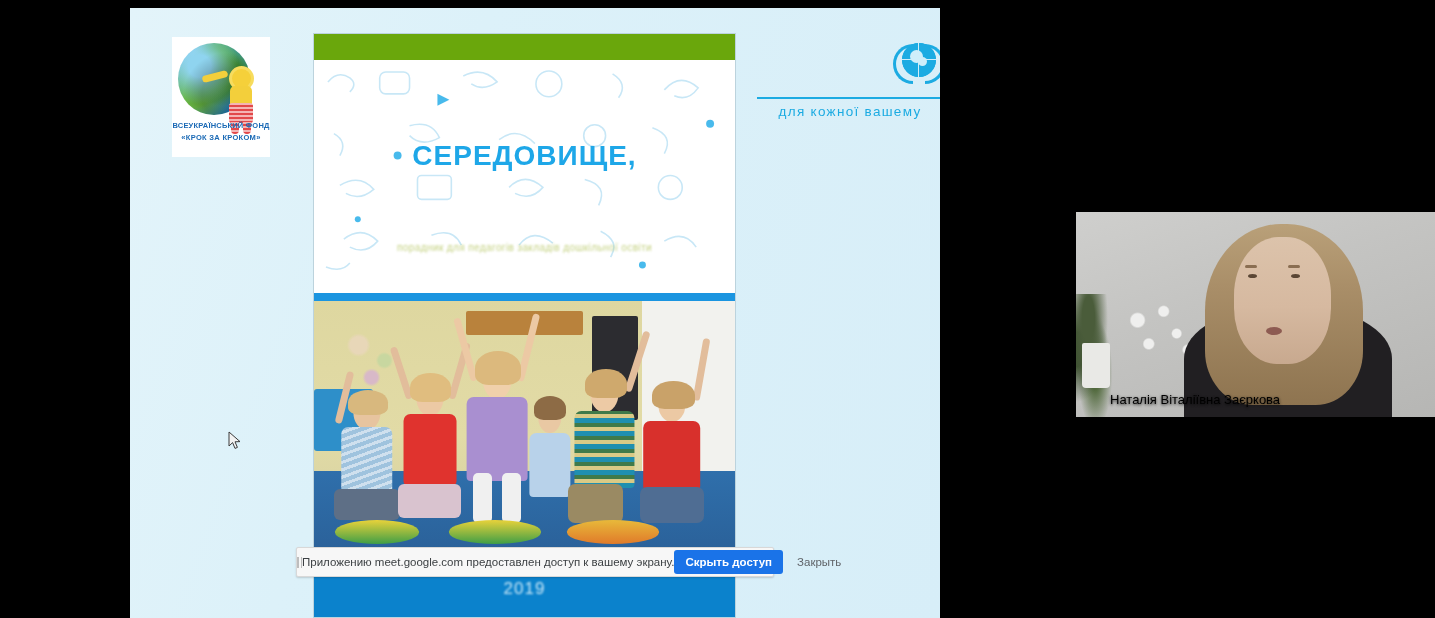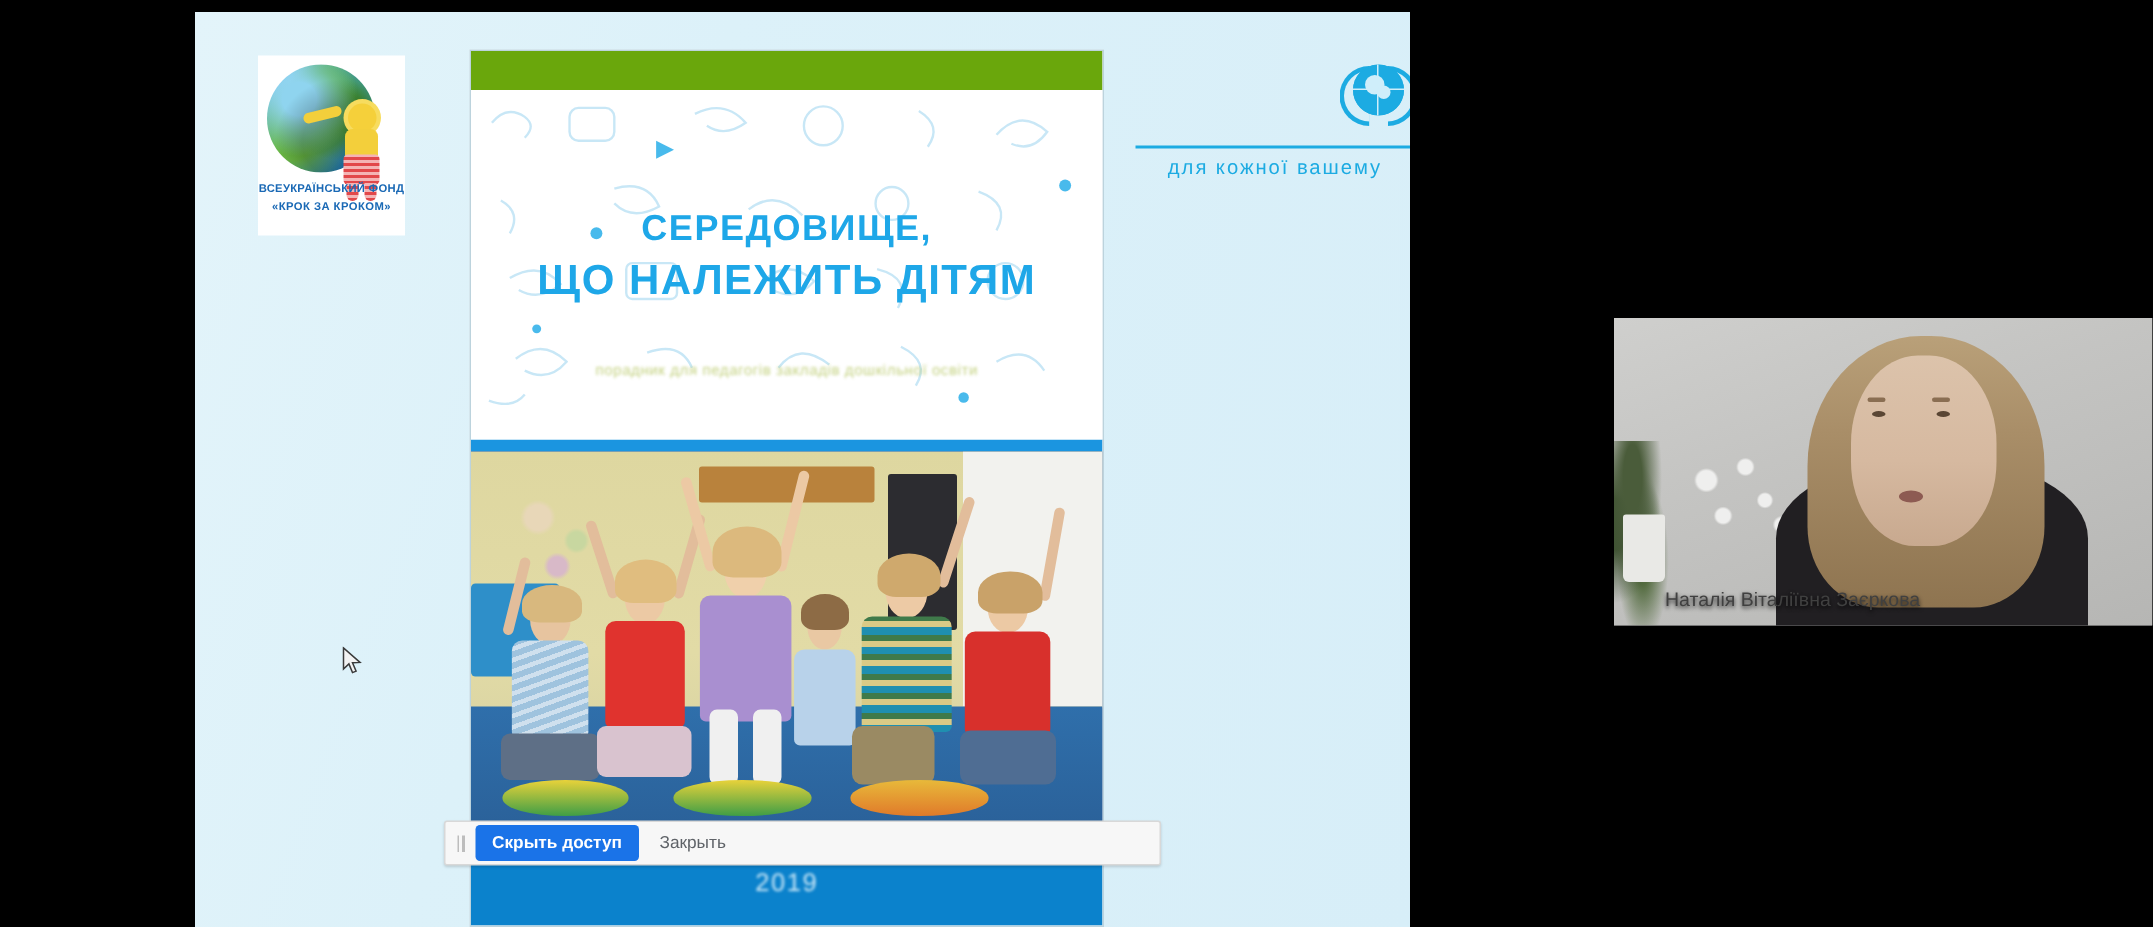--- a/index.html
+++ b/index.html
@@ -68,21 +68,21 @@
   
   .cover { position:absolute; left:183px; top:25px; width:423px; height:585px; background:#fff;
            border:1px solid #bcd3dd; overflow:hidden; }
   .cover .greenbar { height:26px; background:#6aa70c; }
   .cover .doodle { position:relative; height:233px; background:#fff; overflow:hidden; }
   .cover .doodle svg { position:absolute; inset:0; }
   .cover .title-wrap { position:absolute; left:0; right:0; top:78px; text-align:center; }
   .cover .t1, .cover .t2 {
      font-weight:bold; color:#1ea7e8; letter-spacing:1px; line-height:1.28;
      font-family:"Liberation Sans", sans-serif; }
-  .cover .t1 { font-size:24px; }
+  .cover .t1 { font-size:28px; }
   .cover .t2 { font-size:28px; }
   .cover .sub { position:absolute; left:0; right:0; top:182px; text-align:center;
      font-size:10px; color:#b9c96a; letter-spacing:.4px; filter:blur(1.1px); opacity:.85; }
   .cover .bluebar { height:8px; background:#1b95e0; }
   .cover .photo { position:relative; height:258px; overflow:hidden; background:#1e4e86; }
   .cover .bottomband { position:absolute; left:0; right:0; bottom:0; height:62px; background:#0b82cc; }
   .cover .bottomband .city { position:absolute; left:0; right:0; top:10px; text-align:center;
      color:#cbe8f8; font-size:10px; filter:blur(.9px); }
   .cover .bottomband .year { position:absolute; left:0; right:0; top:24px; text-align:center;
      color:#cbe8f8; font-size:17px; filter:blur(.9px); letter-spacing:1px; }
@@ -125,21 +125,21 @@
      background:linear-gradient(180deg,#b9a079 0%,#a98e68 35%,#8e7450 100%);
      border-radius:48% 48% 30% 30%; }
   .vt-face { position:absolute; left:44%; top:12%; width:27%; height:62%;
      background:linear-gradient(180deg,#dcc3ab 0%,#d6b9a0 55%,#c8a98f 100%);
      border-radius:46% 46% 44% 44%; }
   .vt-eyeL,.vt-eyeR { position:absolute; width:9px; height:4px; background:#5a4634; border-radius:50%; top:30%; }
   .vt-eyeL { left:48%; } .vt-eyeR { left:60%; }
   .vt-browL,.vt-browR { position:absolute; width:12px; height:3px; background:#8a6e52; border-radius:2px; top:26%; }
   .vt-browL { left:47%; } .vt-browR { left:59%; }
   .vt-mouth { position:absolute; left:53%; top:56%; width:16px; height:8px; background:#8d5b52; border-radius:50%; }
-  .vt-name { position:absolute; left:10px; bottom:10px; color:#404040; font-size:13px;
+  .vt-name { position:absolute; left:10px; bottom:10px; color:#000000; font-size:13px;
      text-shadow:0 1px 3px rgba(0,0,0,.85); white-space:nowrap;padding-left:24px; }
 
   
   .notif { position:absolute; left:296px; top:547px; width:478px; height:30px;
      background:#f7f7f7; border:1px solid #d8d8d8; border-radius:2px;
      display:flex; align-items:center; box-shadow:0 1px 2px rgba(0,0,0,.16); }
   .notif .grip { width:20px; display:flex; justify-content:center; gap:2px; }
   .notif .grip i { display:block; width:1.5px; height:11px; background:#bdbdbd; }
   .notif .msg { flex:1; font-size:11.5px; color:#3c4043; white-space:nowrap; }
   .notif .stop { background:#1a73e8; color:#fff; font-size:11.5px; font-weight:bold;
@@ -214,21 +214,20 @@
           <g fill="#35b3ea" opacity=".9">
             <circle cx="84" cy="96" r="4"></circle>
             <path d="M124 34 l12 6 l-12 6 z"></path>
             <circle cx="398" cy="64" r="4"></circle>
             <circle cx="44" cy="160" r="3"></circle>
             <circle cx="330" cy="206" r="3.5"></circle>
           </g>
         </svg>
         <div class="title-wrap">
           <div class="t1">СЕРЕДОВИЩЕ,</div>
-          <div class="t2">ЩО НАЛЕЖИТЬ ДІТЯМ</div>
         </div>
         <div class="sub">порадник для педагогів закладів дошкільної освіти</div>
       </div>
 
       <div class="bluebar"></div>
 
       <div class="photo">
         <div class="room"></div>
         <div class="whitewall"></div>
         <div class="darkpanel"></div>
@@ -317,20 +316,21 @@
       <div class="vt-eyeR"></div>
     <div class="vt-mouth"></div>
     <div class="vt-name">Наталія Віталіївна Заєркова</div>
   </div>
 
   <div class="notif">
     <span class="grip">
         <i></i>
         <i></i>
       </span>
+    <span class="msg">Приложению meet.google.com предоставлен доступ к вашему экрану.</span>
     <button class="stop">Скрыть доступ</button>
     <span class="hide">Закрыть</span>
   </div>
 
   <div class="cursor">
     <svg width="14" height="20" viewBox="0 0 14 20">
       <path d="M1 1 L1 15 L4.6 11.6 L7 17.4 L9.4 16.4 L7 10.8 L12 10.6 Z" fill="#f2f2f2" stroke="#3a3a3a" stroke-width="1"></path>
     </svg>
   </div>
 

